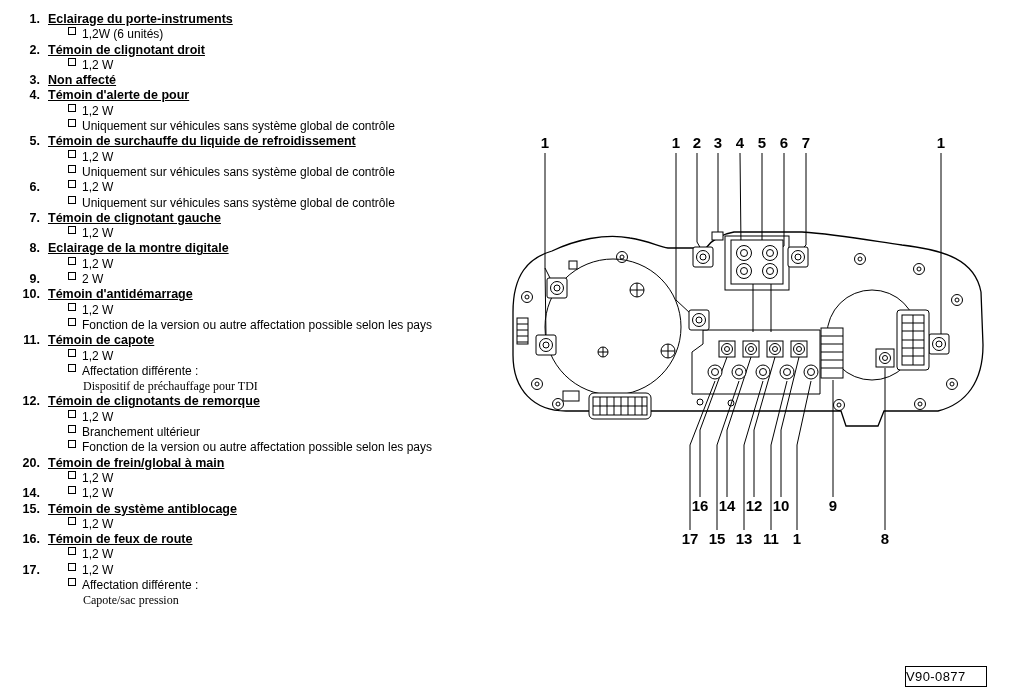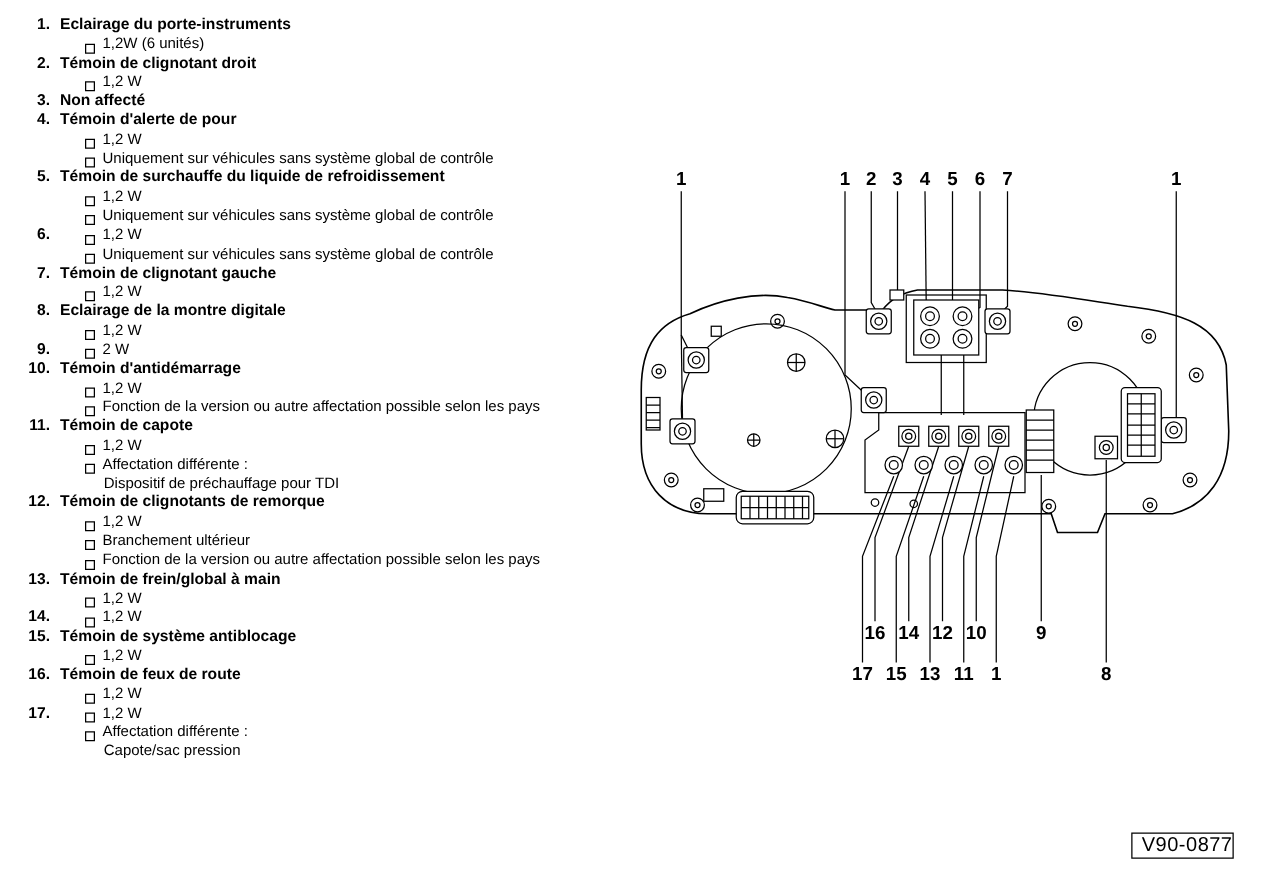--- a/index.html
+++ b/index.html
@@ -5,30 +5,30 @@
   html,body{margin:0;padding:0;}
   body{
     width:1012px;height:700px;position:relative;overflow:hidden;
     background:#ffffff;color:#000;
     font-family:"Liberation Sans", sans-serif;
   }
   .legend{position:absolute;left:14px;top:12px;width:486px;}
   .legend-item{display:flex;align-items:flex-start;}
   .num{flex:none;width:26px;text-align:right;font-weight:bold;font-size:12.5px;line-height:15.3px;}
   .item-body{margin-left:8px;flex:1;}
-  .title{font-weight:bold;font-size:12.5px;line-height:15.3px;}
-  .detail{font-size:12px;line-height:15.3px;padding-left:20px;display:flex;align-items:flex-end;white-space:nowrap;}
-  .detail.cont{padding-left:35px;}
+  .title{font-weight:bold;font-size:12.5px;line-height:15.3px;text-decoration:underline;}
+  .detail{font-size:12px;line-height:15.3px;padding-left:20px;display:flex;align-items:flex-start;white-space:nowrap;}
+  .detail.cont{padding-left:35px;font-family:Liberation Serif, serif;}
   .bullet{flex:none;width:6px;height:6px;border:1px solid #000;margin-right:6px;display:inline-block;}
   svg{position:absolute;left:505px;top:125px;}
   svg text{font-family:"Liberation Sans", sans-serif;font-weight:bold;font-size:15px;fill:#000;}
   .ref-box{
     position:absolute;left:905px;top:666px;width:80px;height:19px;
-    border:1.5px solid #000;text-align:right;line-height:19px;
-    font-size:16px;letter-spacing:0.4px;
+    border:1.5px solid #000;text-align:left;line-height:19px;
+    font-size:13px;letter-spacing:0.4px;
   }
 </style>
 </head>
 <body>
 
 <div class="legend">
     <div class="legend-item">
       <div class="num">1.</div>
       <div class="item-body">
         <div class="title">Eclairage du porte-instruments</div>
@@ -167,21 +167,21 @@
           <span class="bullet"></span>
           <span>Branchement ultérieur</span>
         </div>
         <div class="detail">
           <span class="bullet"></span>
           <span>Fonction de la version ou autre affectation possible selon les pays</span>
         </div>
       </div>
     </div>
     <div class="legend-item">
-      <div class="num">13.</div>
+      <div class="num">20.</div>
       <div class="item-body">
         <div class="title">Témoin de frein/global à main</div>
         <div class="detail">
           <span class="bullet"></span>
           <span>1,2 W</span>
         </div>
       </div>
     </div>
     <div class="legend-item">
       <div class="num">14.</div>

